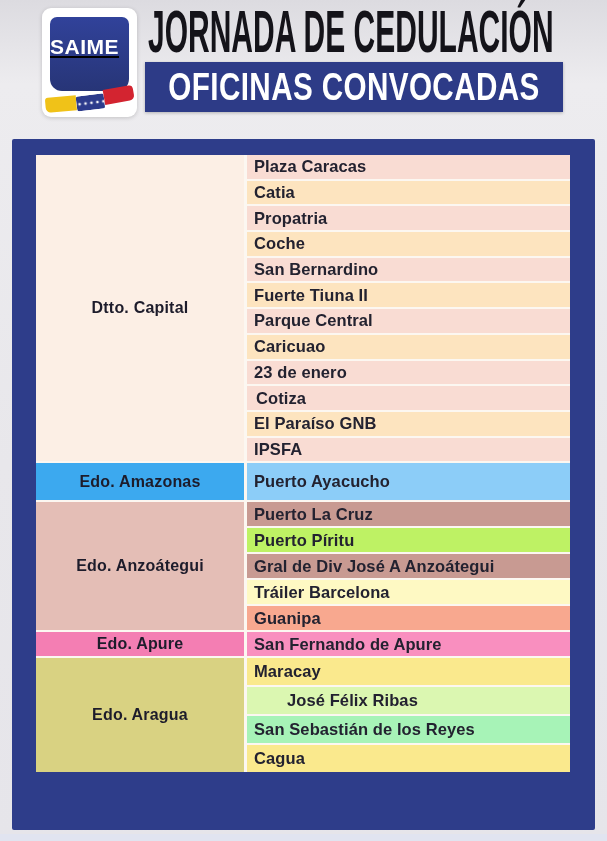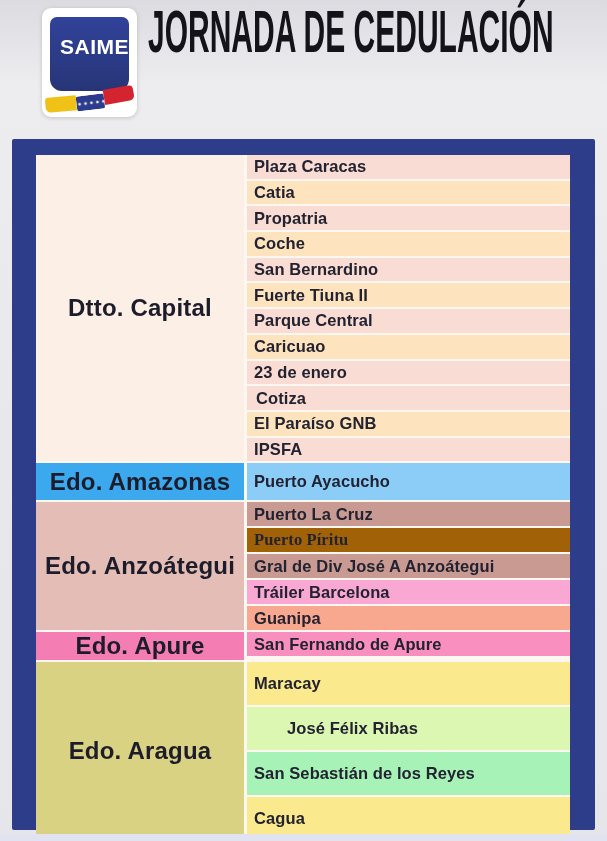--- a/index.html
+++ b/index.html
@@ -11,21 +11,21 @@
   
   .header{position:absolute;left:0;top:0;width:607px;height:134px;}
   .logo-card{
     position:absolute;left:42px;top:8px;width:95px;height:109px;
     background:#fff;border-radius:9px;box-shadow:0 1px 4px rgba(0,0,0,.18);
   }
   .logo-shield{
     position:absolute;left:8px;top:9px;width:79px;height:74px;
     background:linear-gradient(180deg,#31429a 0%,#273577 100%);
     border-radius:7px 7px 12px 12px;
-    display:flex;align-items:center;justify-content:flex-end;padding-bottom:15px;box-sizing:border-box;
+    display:flex;align-items:center;justify-content:flex-start;padding-bottom:15px;box-sizing:border-box;text-decoration:underline;
   }
   .logo-word{color:#fff;font-size:21px;font-weight:700;letter-spacing:.5px;}
   .logo-ribbon{
     position:absolute;left:3px;bottom:9px;width:89px;height:18px;
     display:flex;transform:rotate(-7deg);
   }
   .rib{height:15px;}
   .rib-yellow{flex:1.1;background:#f0c218;border-radius:3px 0 0 5px;transform:translateY(3px) rotate(2deg);}
   .rib-blue{
     flex:1;background:#2c3b8c;transform:translateY(5px);border-radius:2px;
@@ -53,47 +53,50 @@
     background:#2e3d8a;border-radius:2px;
     padding:16px 25px 18px 24px;
   }
   .grid{width:534px;background:#fcf7f1;}
   .sec{display:flex;margin-bottom:2px;}
   .sec:last-child{margin-bottom:0;}
   .state{
     width:208px;margin-right:3px;flex:none;
     display:flex;align-items:center;justify-content:center;text-align:center;
   }
-  .state-label{font-size:24px;font-weight:700;color:#1d1c2b;letter-spacing:.2px;}
+  .state-label{font-size:16px;font-weight:700;color:#1d1c2b;letter-spacing:.2px;}
   .offices{flex:1;display:flex;flex-direction:column;min-width:0;}
   .row{display:flex;align-items:center;padding-left:7px;margin-bottom:2px;}
   .row:last-child{margin-bottom:0;}
   .oname{font-size:16.5px;font-weight:700;color:#232230;letter-spacing:.1px;white-space:nowrap;}
   .sec-capital .row{height:23.7px;}
   .sec-amazonas .row{height:37px;}
   .sec-anzoategui .row{height:24px;}
   .sec-apure .row{height:24px;}
-  .sec-aragua .row{height:43px;}
+  .sec-aragua .row{height:27px;}
   .bottom-strip{position:absolute;left:0;bottom:0;width:607px;height:7px;background:#e1e4f0;}
 </style>
 </head>
 <body>
 
 <div class="header">
   <div class="logo-card">
     <div class="logo-shield">
       <span class="logo-word">SAIME</span>
     </div>
     <div class="logo-ribbon">
       <div class="rib rib-yellow"></div>
       <div class="rib rib-blue"></div>
       <div class="rib rib-red"></div>
     </div>
   </div>
   <div class="main-title">JORNADA DE CEDULACIÓN</div>
+  <div class="banner" style="background-color: rgb(45, 59, 135);">
+    <span class="banner-text">OFICINAS CONVOCADAS</span>
+  </div>
 </div>
 
 <div class="frame" style="background-color: rgb(46, 61, 138);">
   <div class="grid">
 
     <div class="sec sec-capital">
       <div class="state" style="background-color: rgb(252, 239, 229);">
         <span class="state-label">Dtto. Capital</span>
       </div>
       <div class="offices">
@@ -148,27 +151,27 @@
     </div>
 
     <div class="sec sec-anzoategui">
       <div class="state" style="background-color: rgb(228, 190, 182);">
         <span class="state-label">Edo. Anzoátegui</span>
       </div>
       <div class="offices">
         <div class="row" style="background-color: rgb(200, 154, 146);">
             <span class="oname">Puerto La Cruz</span>
           </div>
-        <div class="row" style="background-color: #a16207; font-family: Liberation Serif, serif;">
+        <div class="row" style="background-color: #bef264;">
             <span class="oname">Puerto Píritu</span>
           </div>
         <div class="row" style="background-color: rgb(200, 154, 146);">
             <span class="oname">Gral de Div José A Anzoátegui</span>
           </div>
-        <div class="row" style="background-color: #f9a8d4;">
+        <div class="row" style="background-color: #fef9c3;">
             <span class="oname">Tráiler Barcelona</span>
           </div>
         <div class="row" style="background-color: rgb(248, 168, 143);">
             <span class="oname">Guanipa</span>
           </div>
       </div>
     </div>
 
     <div class="sec sec-apure">
       <div class="state" style="background-color: rgb(244, 126, 179);">

